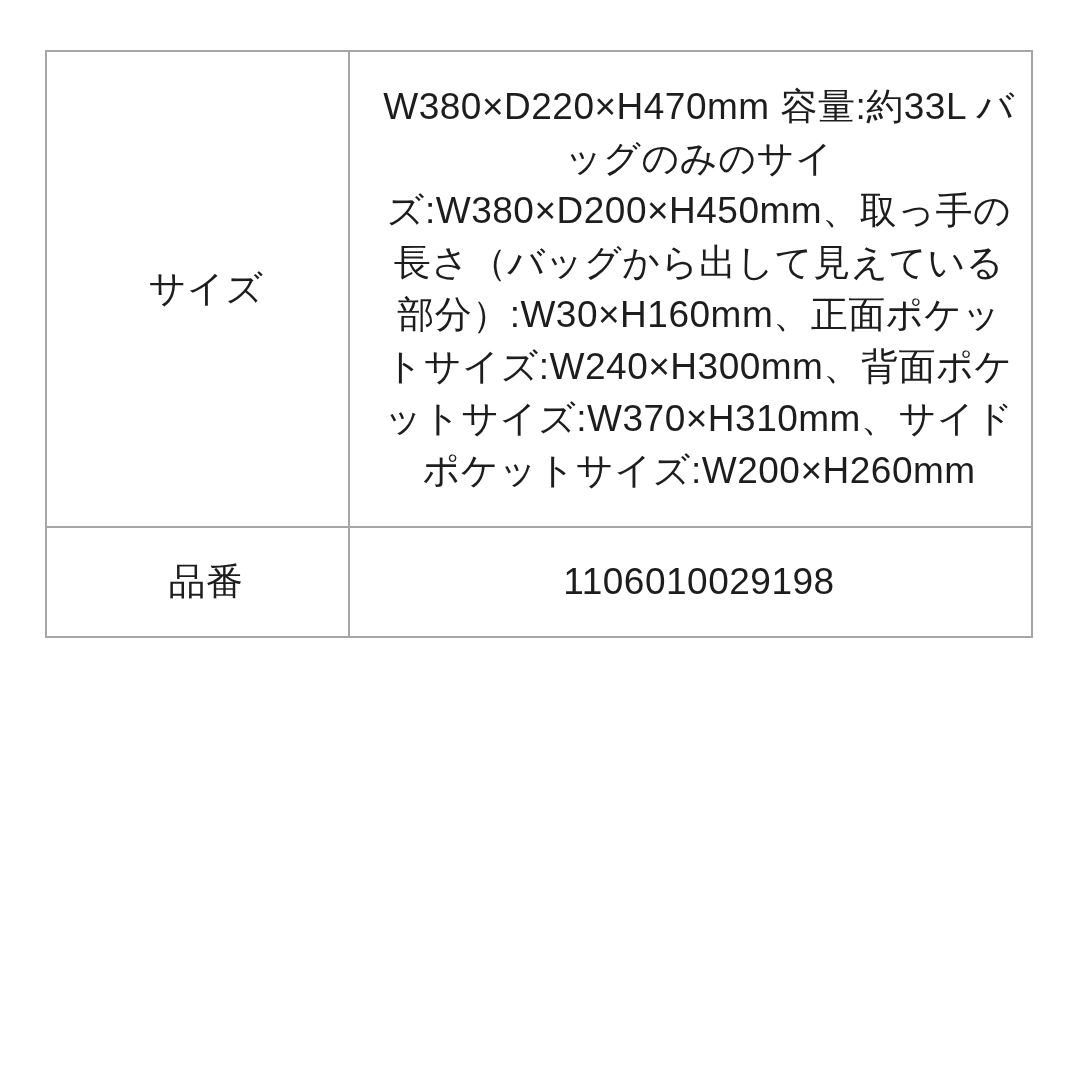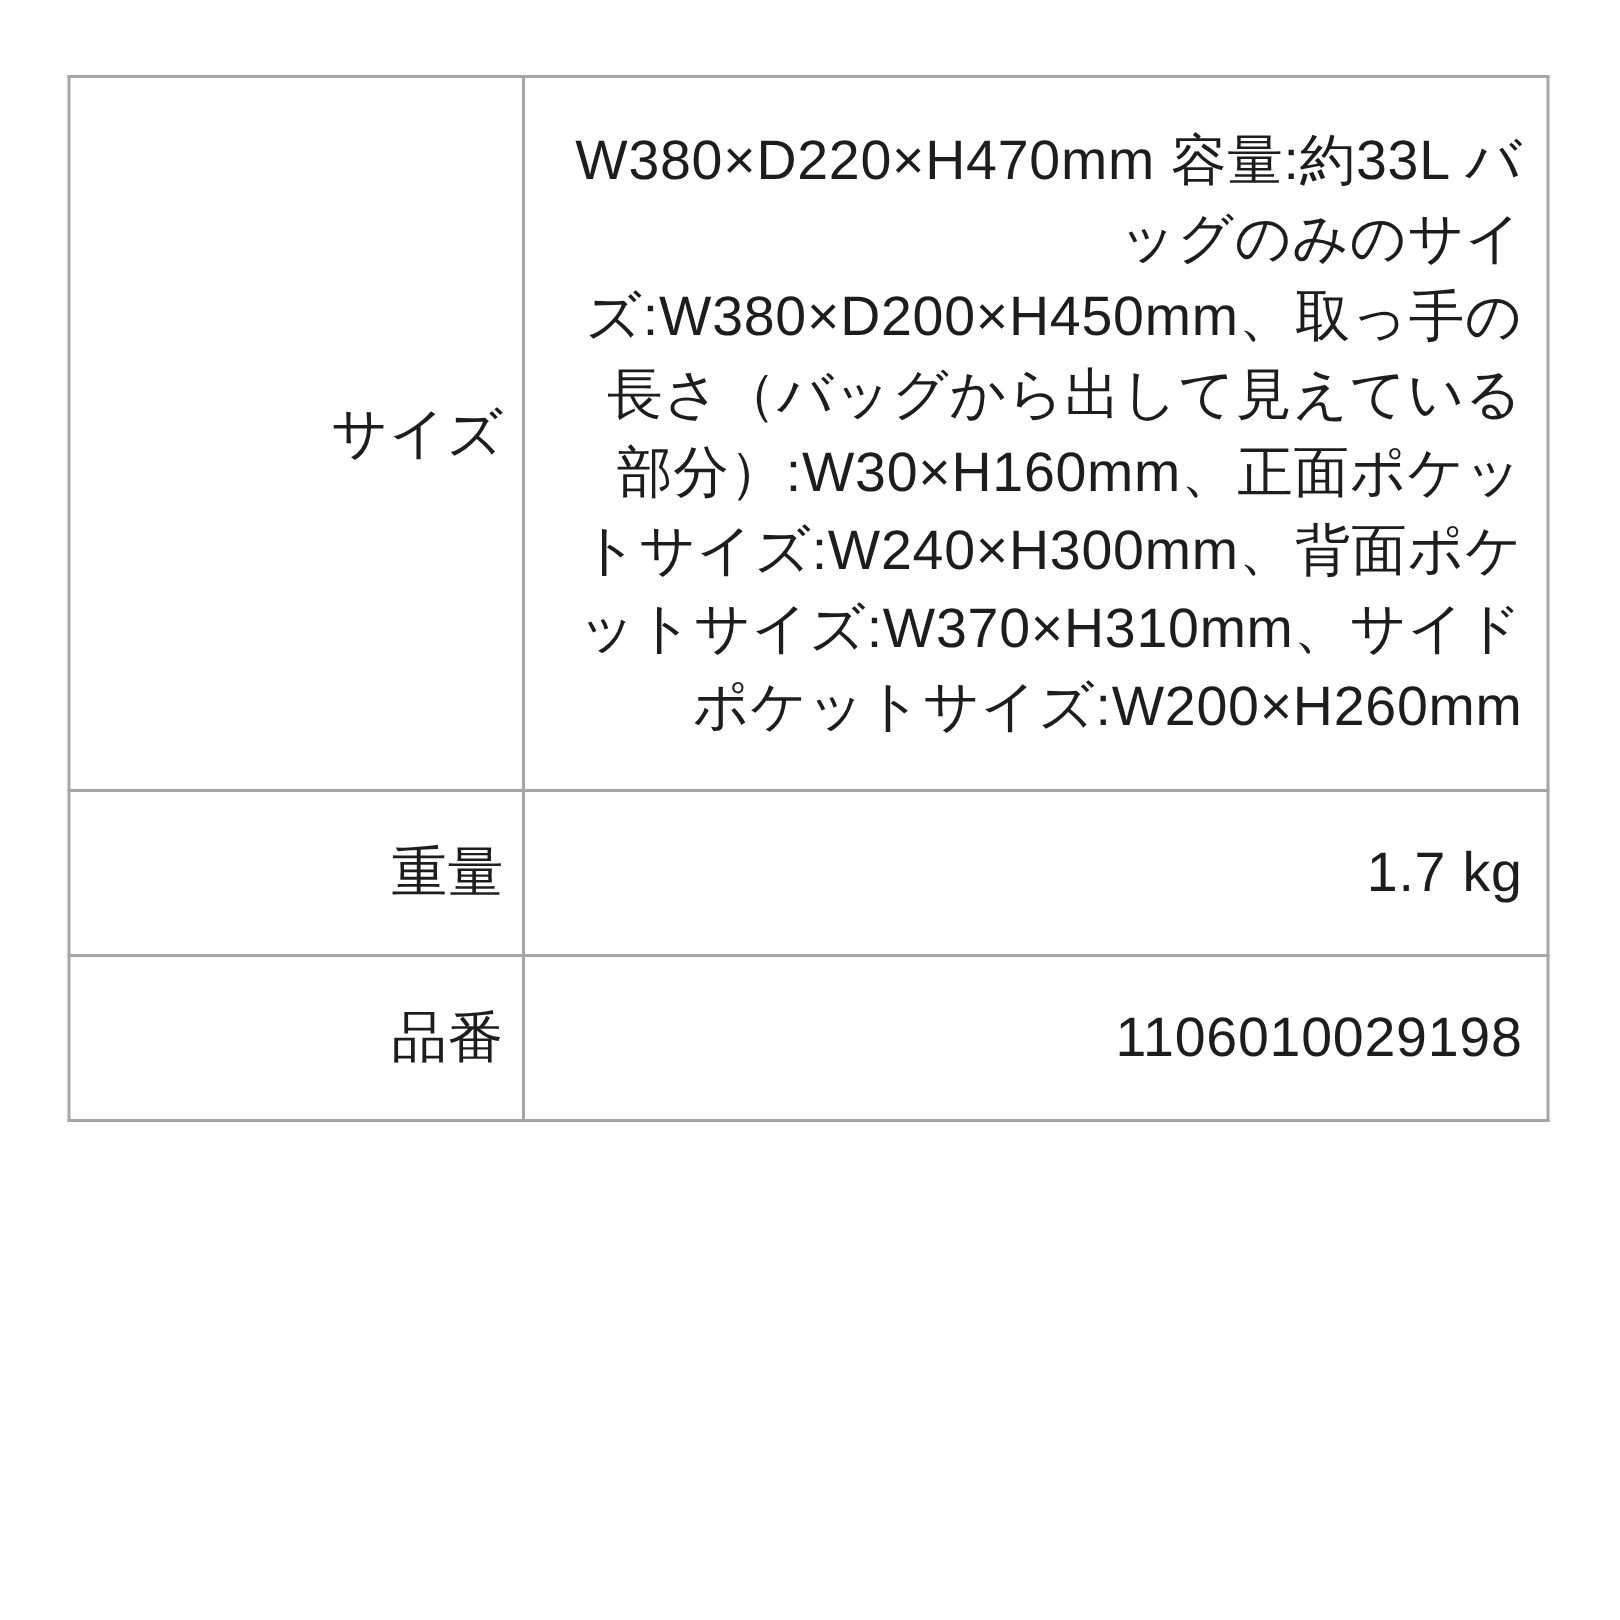--- a/index.html
+++ b/index.html
@@ -33,21 +33,21 @@
     width: 988px;
     border-collapse: collapse;
     table-layout: fixed;
     font-size: 37px;
     color: var(--text-color);
   }
   .spec-table th,
   .spec-table td {
     border: 2px solid var(--border-color);
     font-weight: 400;
-    text-align: right;
+    text-align: center;
     vertical-align: middle;
     line-height: 52px;
     letter-spacing: 0.5px;
   }
   .spec-table th {
     width: 303px;
     padding: 20px 12px 20px 29px;
   }
   .spec-table td {
     padding: 20px 16px 20px 33px;
@@ -66,22 +66,18 @@
 <body>
 
 <div class="canvas">
   <table class="spec-table">
     <tbody>
       <tr class="row-tall">
         <th>サイズ</th>
         <td>W380×D220×H470mm 容量:約33L バッグのみのサイズ:W380×D200×H450mm、取っ手の長さ（バッグから出して見えている部分）:W30×H160mm、正面ポケットサイズ:W240×H300mm、背面ポケットサイズ:W370×H310mm、サイドポケットサイズ:W200×H260mm</td>
       </tr>
       <tr class="row-short">
-        <th>重量</th>
-        <td>1.7 kg</td>
-      </tr>
-      <tr class="row-short">
         <th>品番</th>
         <td>1106010029198</td>
       </tr>
     </tbody>
   </table>
 </div>
 
 </body></html>

